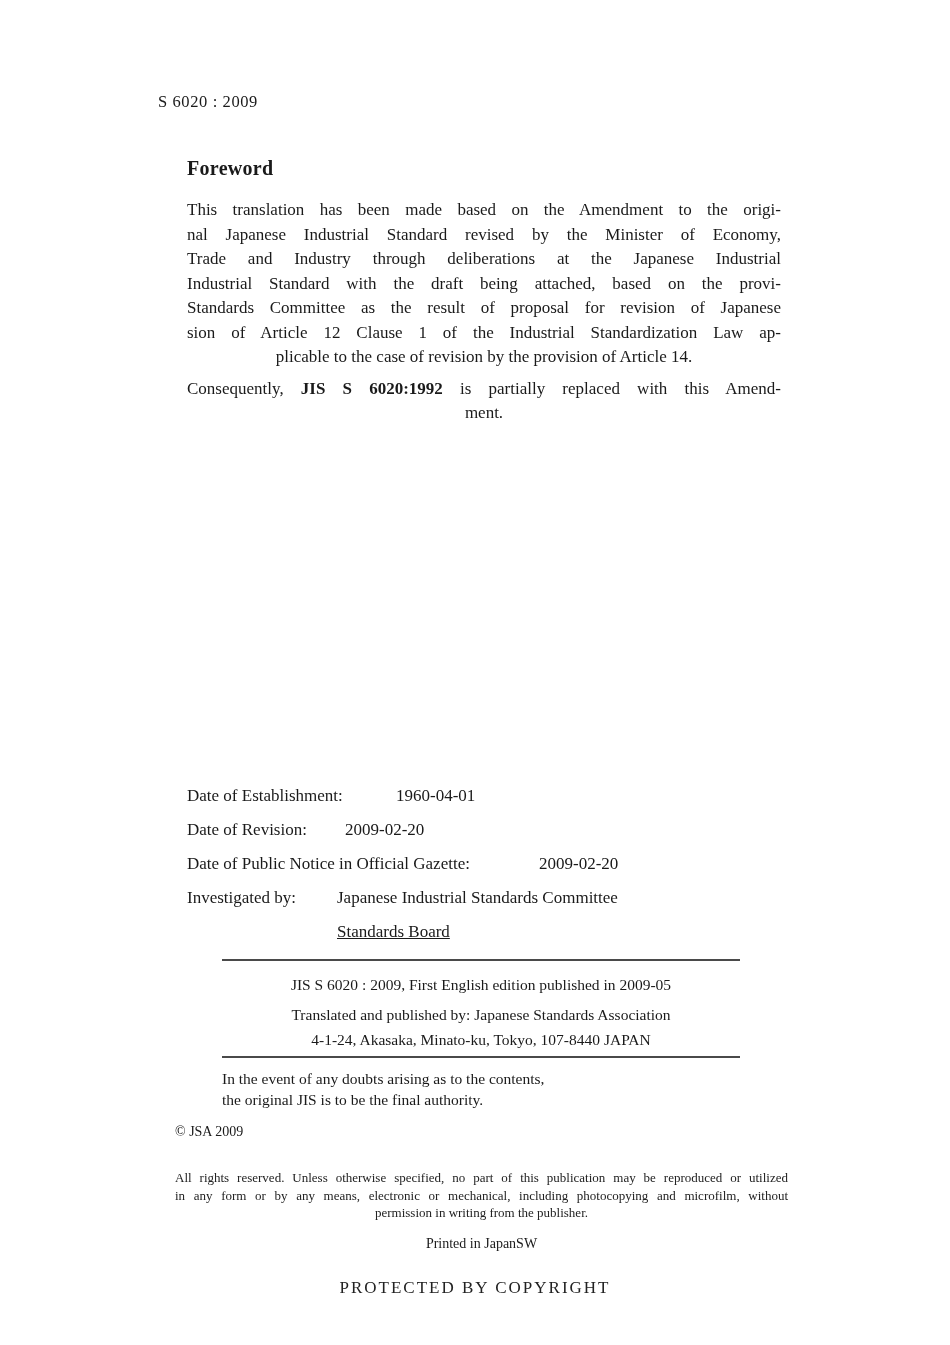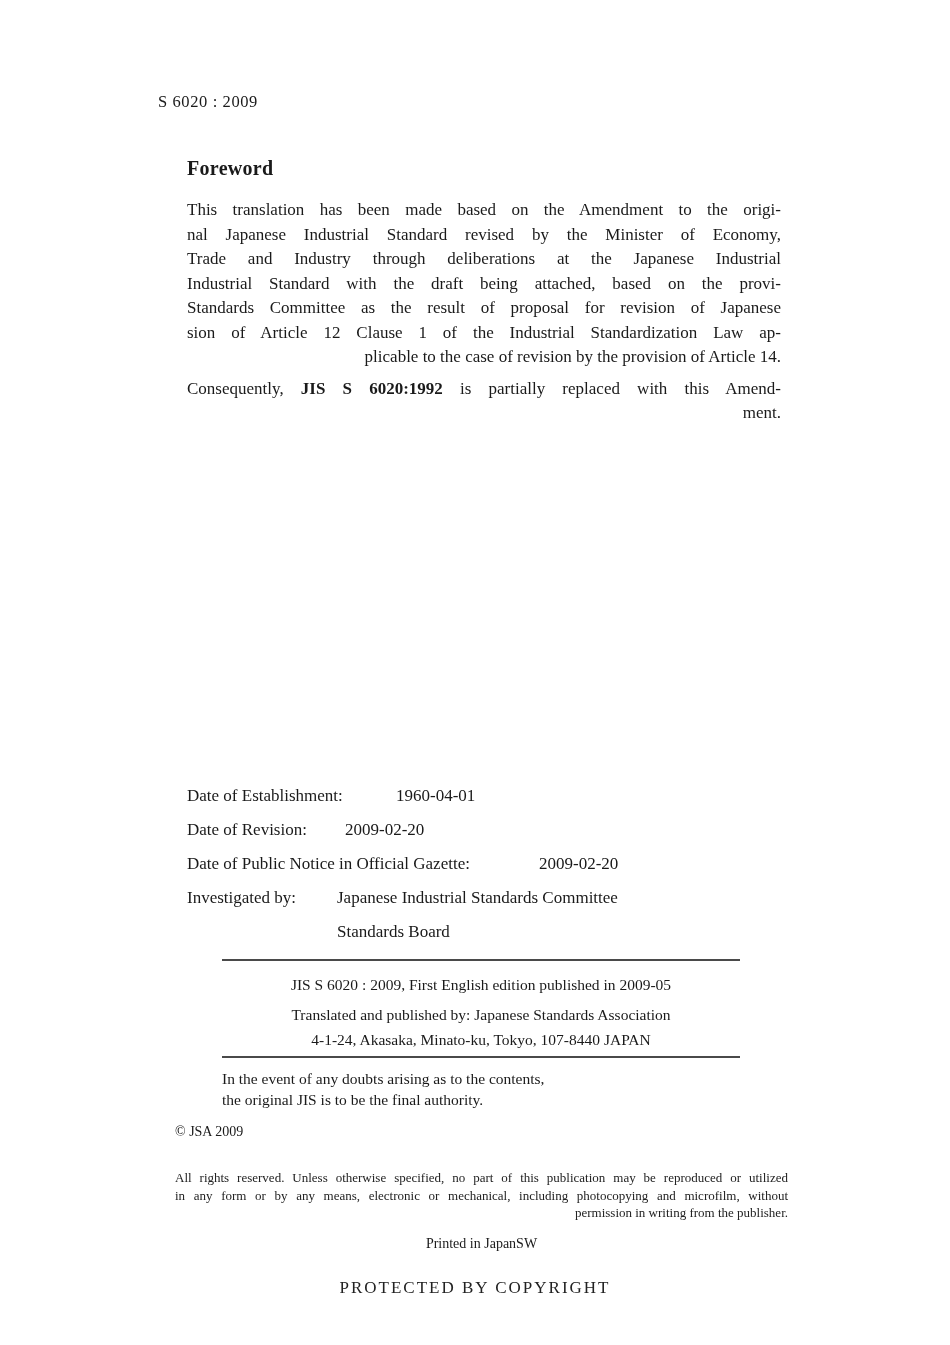--- a/index.html
+++ b/index.html
@@ -19,35 +19,35 @@
   
   .foreword{
     position:absolute;left:187px;top:157px;width:594px;
   }
   .foreword h1{
     margin:0 0 18px 0;
     font-size:20px;font-weight:bold;letter-spacing:0.3px;
   }
   .bodytext{font-size:17px;line-height:24.5px;}
   .jline{text-align:justify;text-align-last:justify;}
-  .jlast{text-align:right;}
+  .jlast{text-align:center;}
   .para2{margin-top:7px;}
   .bold{font-weight:bold;}
   
   .dates{
     position:absolute;left:187px;top:779px;width:620px;
     font-size:17px;
   }
   .date-row{line-height:34px;white-space:nowrap;}
   .date-label{display:inline-block;}
   .dates .date-row:nth-of-type(1) .date-label{width:209px;}
   .dates .date-row:nth-of-type(2) .date-label{width:158px;}
   .dates .date-row:nth-of-type(3) .date-label{width:352px;}
   .dates .date-row:nth-of-type(4) .date-label{width:150px;}
-  .date-cont{line-height:34px;padding-left:150px;}
+  .date-cont{line-height:34px;padding-left:150px;text-decoration:underline;}
   
   .edition{
     position:absolute;left:222px;top:959px;width:518px;
     text-align:center;font-size:15.5px;line-height:19px;
   }
   .rule{border:none;border-top:2px solid #4a4a4a;margin:0;height:0;}
   .edition .l1{margin-top:14px;}
   .edition .l2{margin-top:11px;}
   .edition .l3{margin-top:6px;}
   .edition .rule-bottom{margin-top:7px;}

